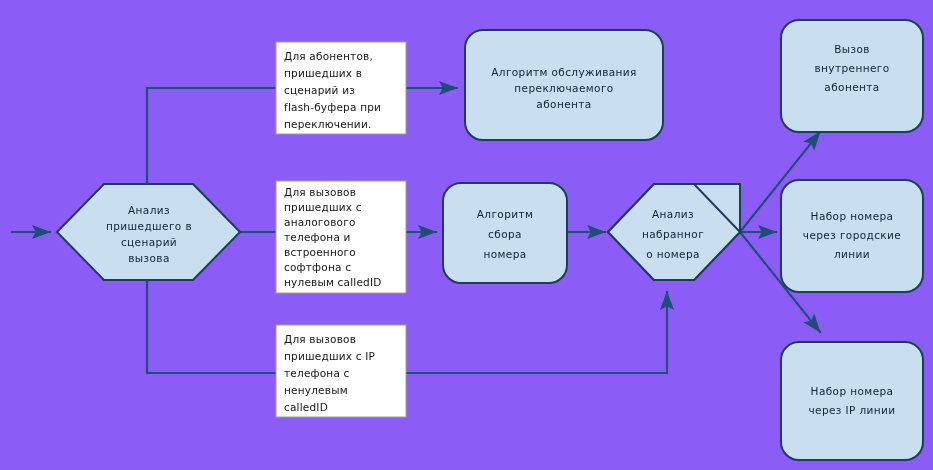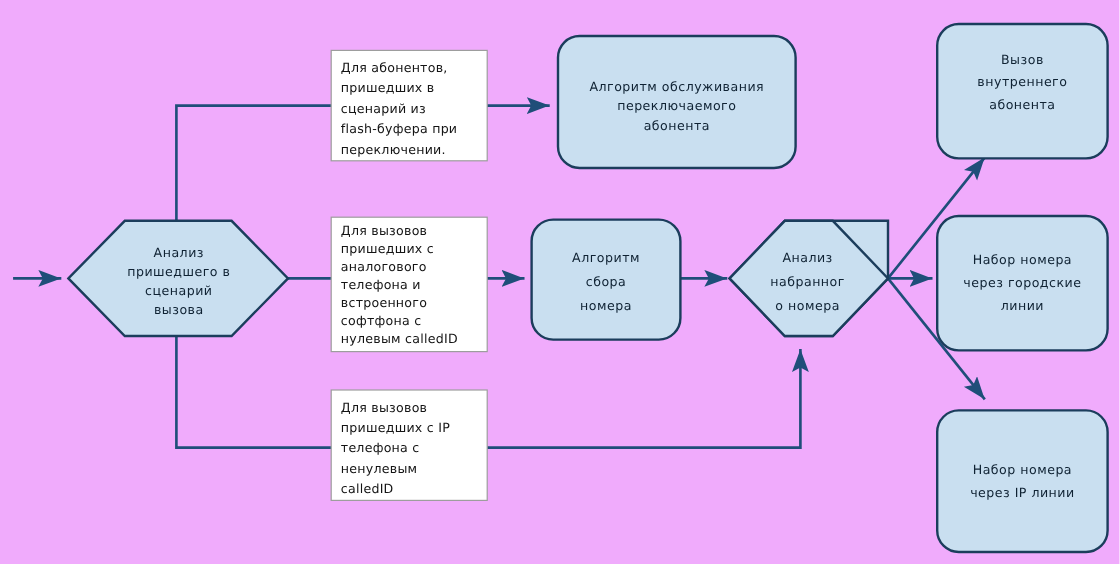--- a/index.html
+++ b/index.html
@@ -4,21 +4,21 @@
 <style>
   html, body {
     margin: 0;
     padding: 0;
     background: #ffffff;
   }
   #diagram-root {
     position: relative;
     width: 933px;
     height: 470px;
-    background: #f0abfc;
+    background: #8b5cf6;
     font-family: "DejaVu Sans", sans-serif;
     overflow: hidden;
   }
   svg#flowchart {
     display: block;
     width: 933px;
     height: 470px;
   }
   .node-shape {
     fill: #c9dff0;

